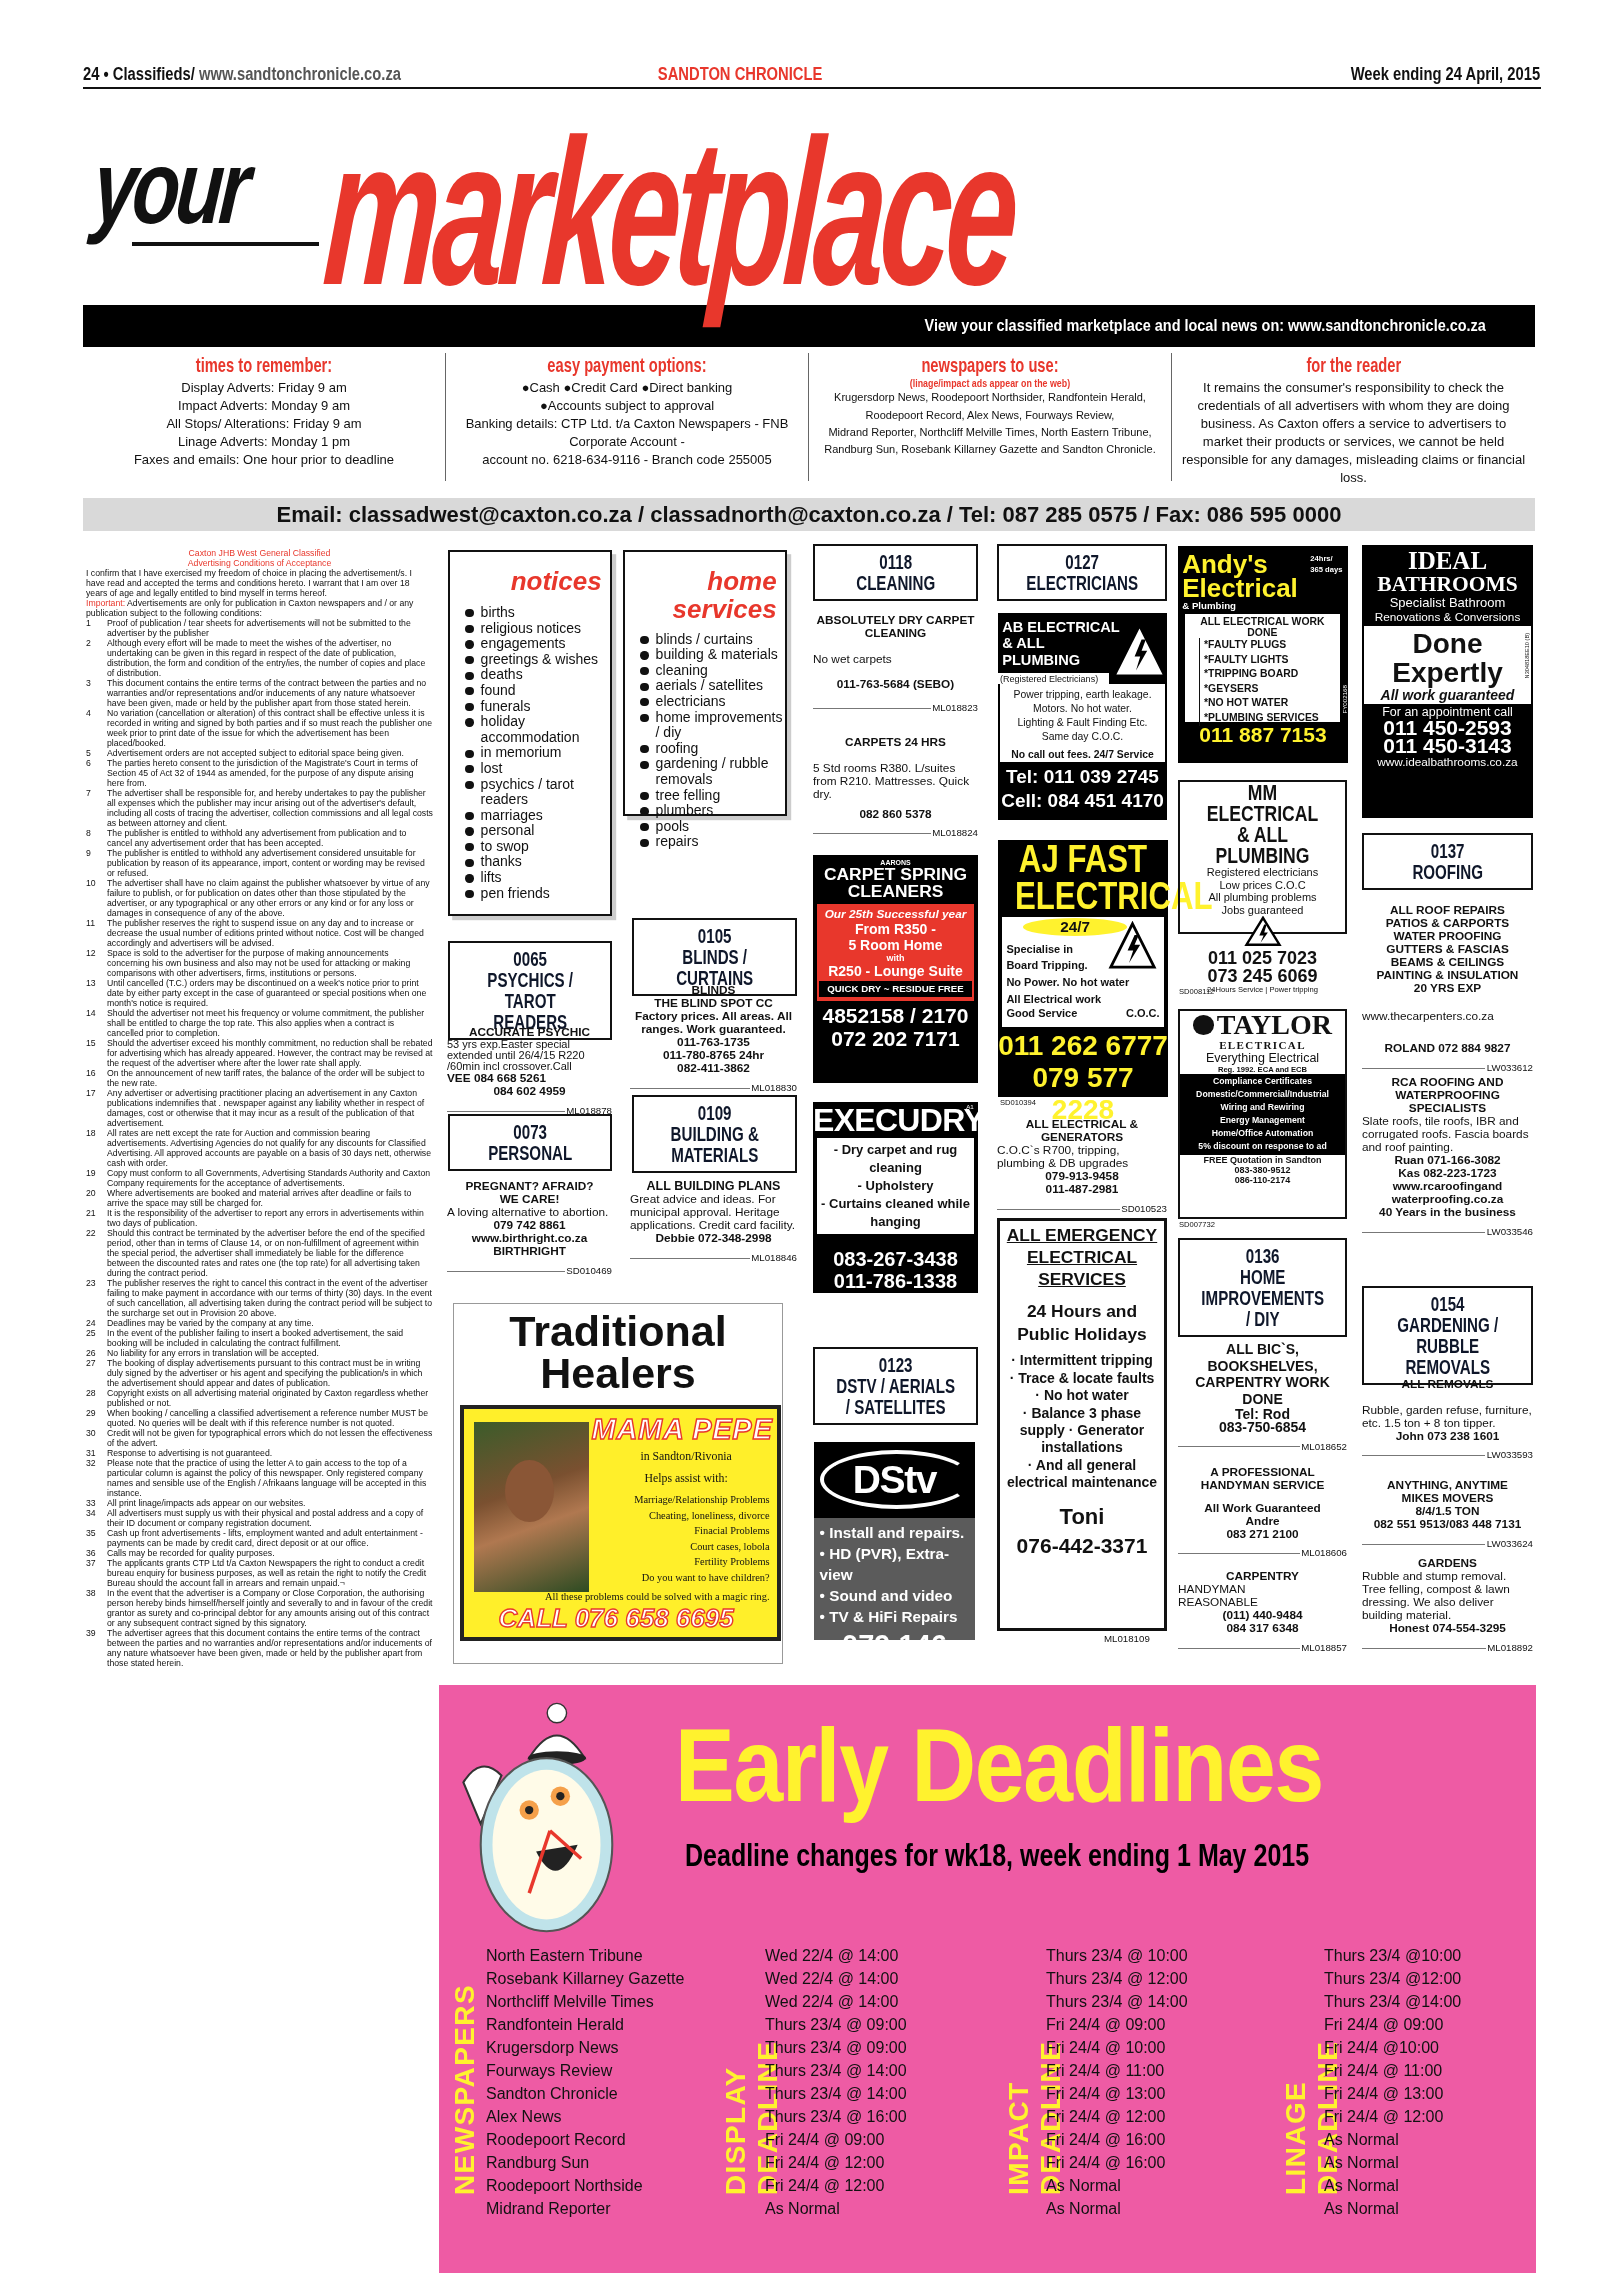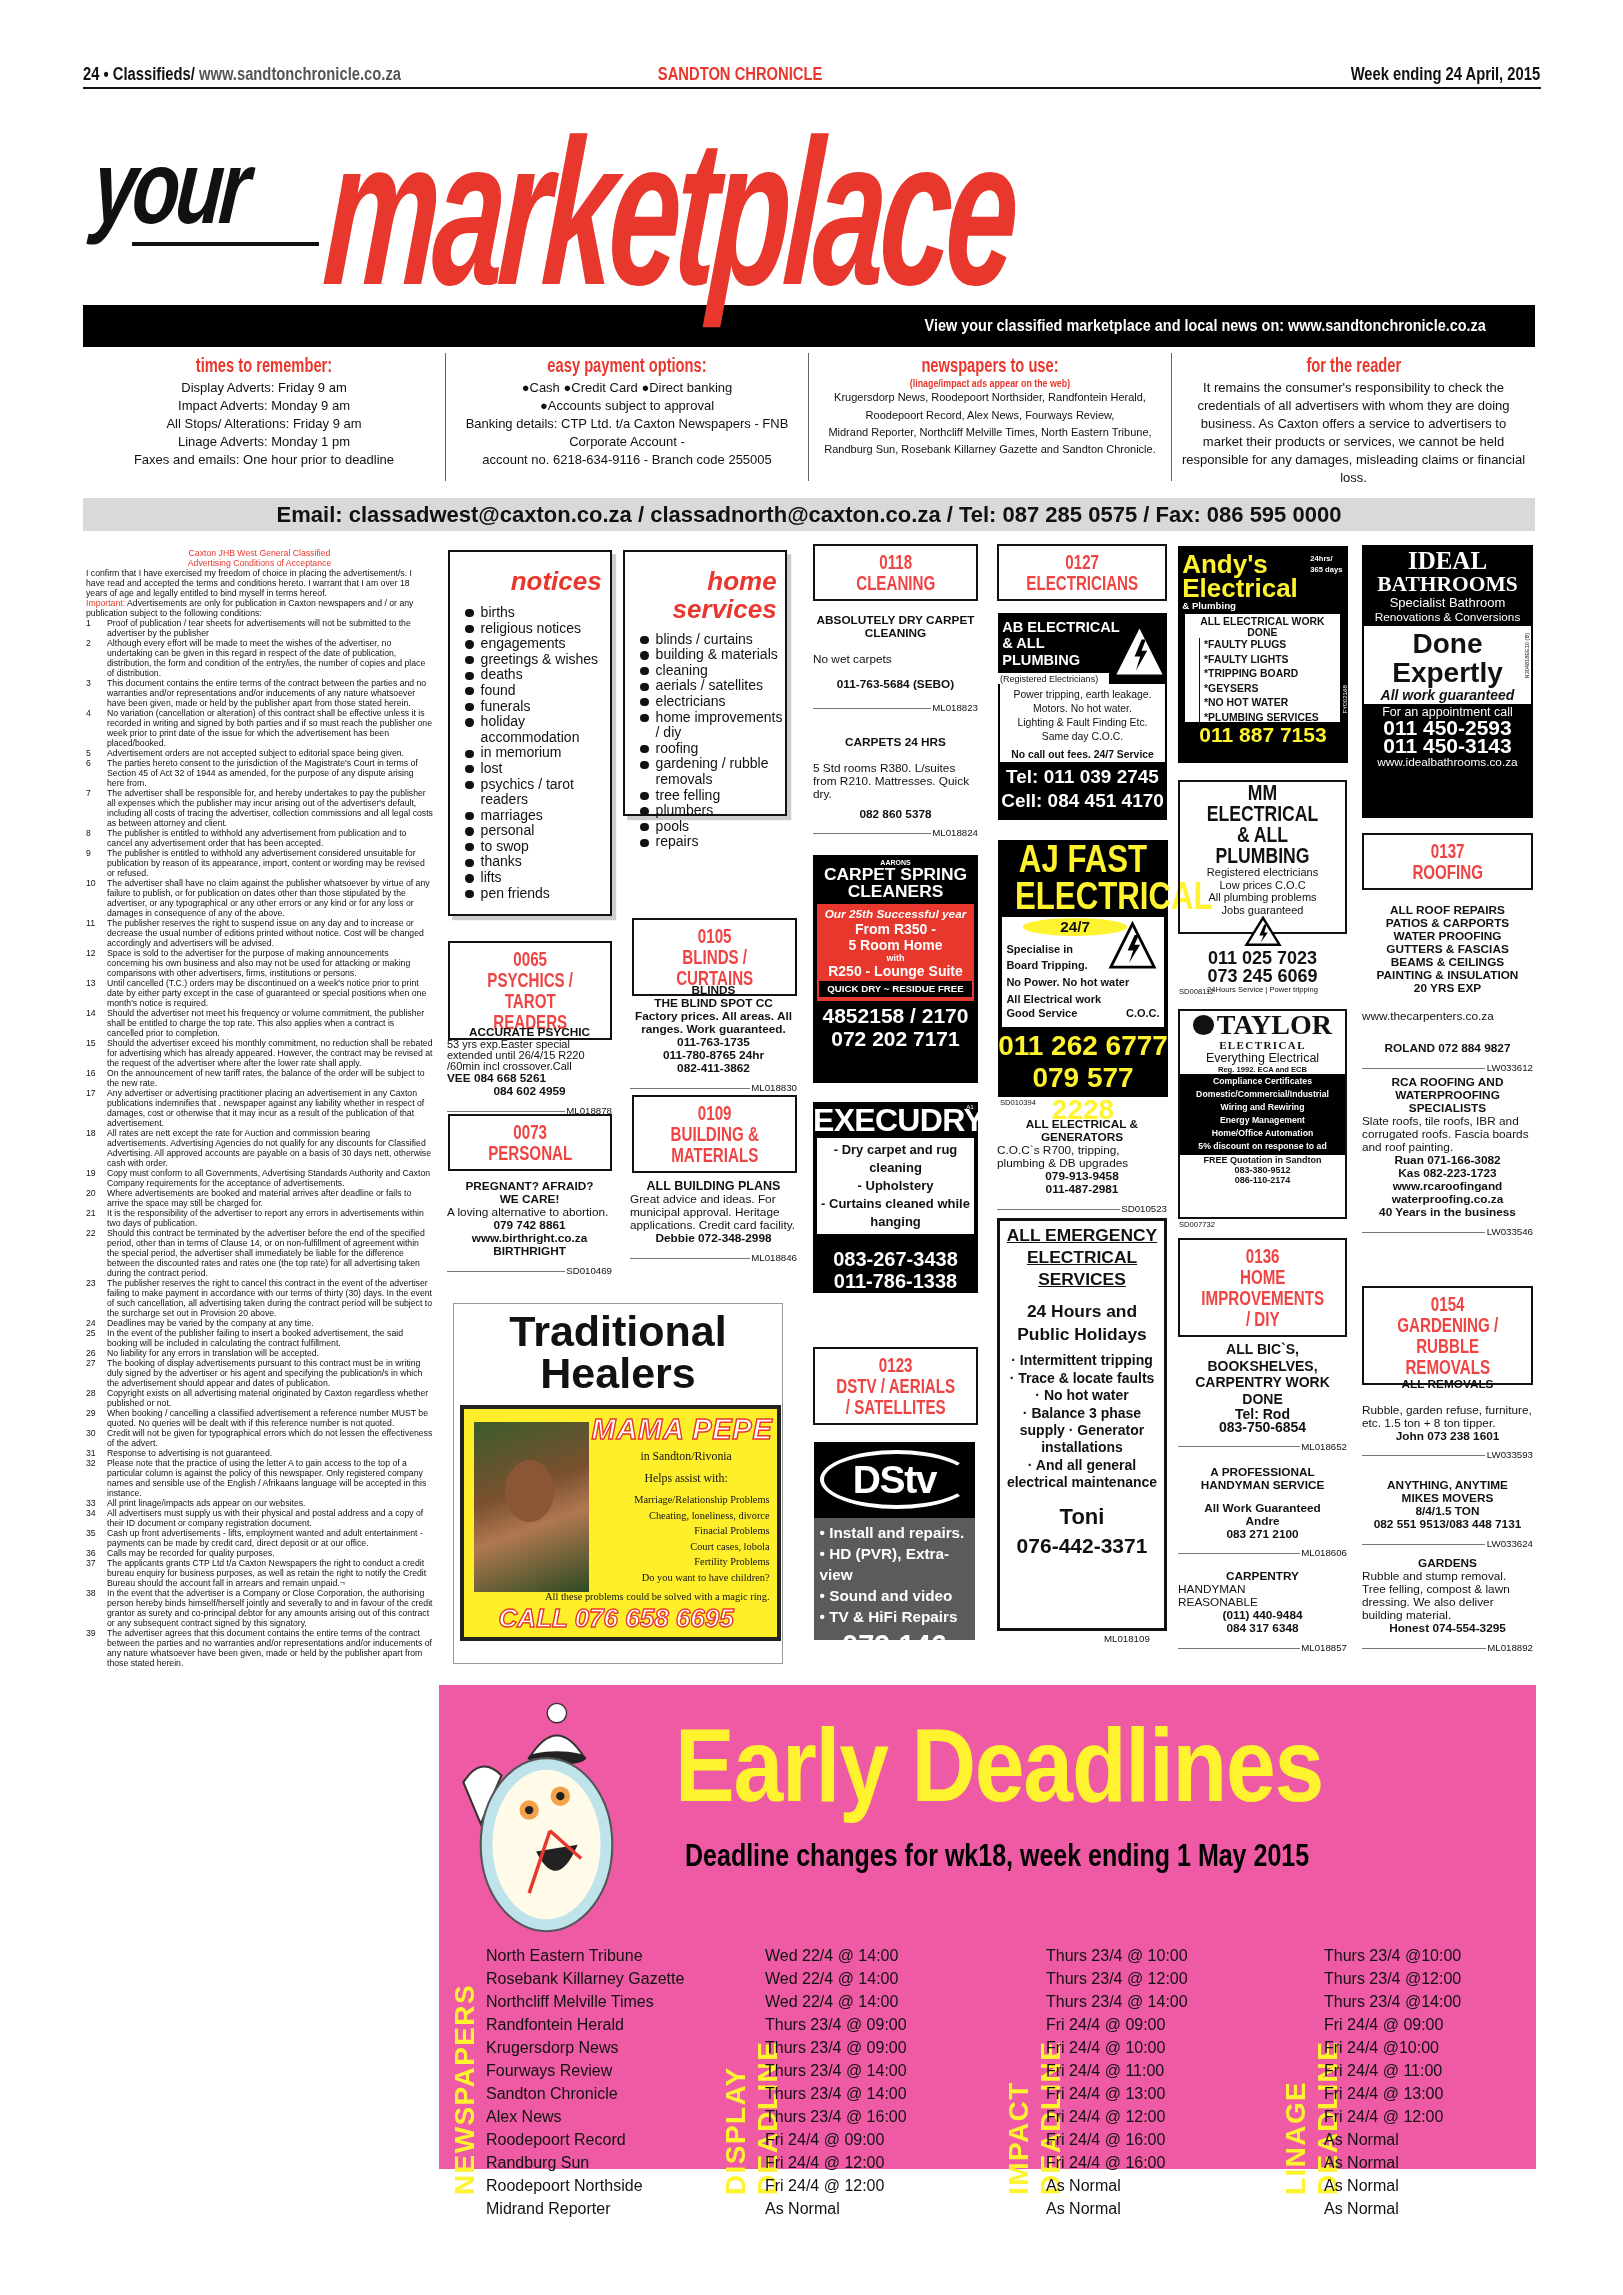--- a/index.html
+++ b/index.html
@@ -28,28 +28,28 @@
 #terms .imp{color:#e8372c;font-weight:normal}
 #terms ol{list-style:none}
 #terms li{display:flex}
 #terms li .n{width:21px;flex:none}
 
 .catbox{border:2.1px solid #111;background:#fff;box-shadow:4.2px 4.2px 0 #ccc}
 .catbox h2{color:#e8372c;font-style:italic;font-weight:900;text-align:right;font-size:26px;line-height:28px;padding:15.3px 8.3px 0 0}
 .catbox ul{list-style:none;padding:9.7px 0 0 15.3px;font-size:14px;line-height:15.6px}
 .catbox li{padding-left:15.3px;position:relative}
 .catbox li::before{content:"";position:absolute;left:0;top:4.2px;width:8.3px;height:8.3px;border-radius:50%;background:#111}
-.sect{border:2.1px solid #111;text-align:center;color:#ef4444;font-weight:bold;font-size:19.4px;line-height:21px;padding:5.6px 2.8px}
+.sect{border:2.1px solid #111;text-align:center;color:#0f172a;font-weight:bold;font-size:19.4px;line-height:21px;padding:5.6px 2.8px}
 .sect span{display:block;transform:scaleX(0.78)}
 .ad{text-align:center;font-size:11.8px;line-height:13px}
 .ref{font-size:9.7px;text-align:right;border-bottom:0.7px solid #777;line-height:9.7px;margin-top:2.8px}
 .ref span{background:#fff;position:relative;top:4.9px;padding-left:1.4px}
 .blk{background:#000;color:#fff}
 
-#deadlines{left:439px;top:1685px;width:1097px;height:484px;background:#ee5ba4}
+#deadlines{left:439px;top:1685px;width:1097px;height:588px;background:#ee5ba4}
 #dl-title{left:236px;top:28px;font-size:104px;font-weight:bold;color:#fff22e;letter-spacing:-1.4px;transform:scaleX(0.86);transform-origin:left;line-height:1}
 #dl-sub{left:246px;top:153px;font-size:30.5px;font-weight:bold;color:#000;transform:scaleX(0.82);transform-origin:left}
 .dl-col{top:259px;font-size:16px;line-height:23px;color:#111}
 .dl-vert{color:#fff22e;font-weight:900;font-size:28px;writing-mode:vertical-rl;transform:rotate(180deg);letter-spacing:1.4px}
 </style>
 </head>
 <body>
 
 <div id="topbar" class="abs cond">
   <span class="l"><span>24 • Classifieds/</span> <span style="color:#555">www.sandtonchronicle.co.za</span></span>

